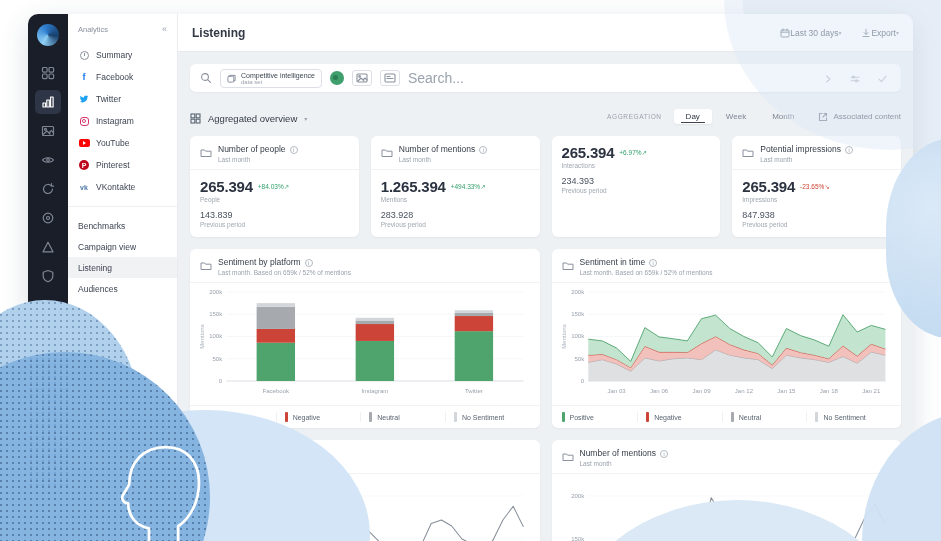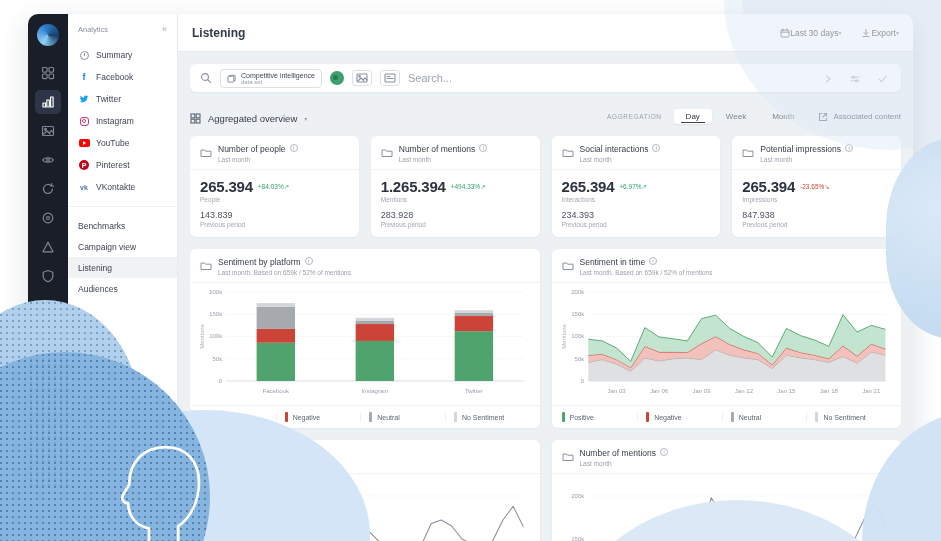--- a/index.html
+++ b/index.html
@@ -62,21 +62,21 @@
 
   
   .searchbar{height:28px;background:#fff;border-radius:6px;display:flex;align-items:center;gap:8px;padding:0 10px;box-shadow:0 1px 2px rgba(30,40,60,.05);flex:none}
   .searchbar svg{stroke:#8a919e;fill:none;stroke-width:1.1;stroke-linecap:round;stroke-linejoin:round}
   .chip{display:flex;align-items:center;gap:5px;border:1px solid #dcdfe5;border-radius:4px;padding:2px 6px;cursor:pointer}
   .chip-title{font-size:7px;color:#3d4452}
   .chip-sub{font-size:6px;color:#9aa2ad}
   .filter-dot{width:14px;height:14px;border-radius:50%;background:#3f9f6d;position:relative;cursor:pointer;flex:none}
   .filter-dot::after{content:"";position:absolute;left:3px;top:4px;width:5px;height:5px;border-radius:50%;background:#2b7e53}
   .icon-btn{width:20px;height:16px;border:1px solid #dcdfe5;border-radius:3px;display:flex;align-items:center;justify-content:center;cursor:pointer}
-  .search-input{border:none;outline:none;flex:1;font-size:11px;color:#3d4452;background:transparent;min-width:40px}
+  .search-input{border:none;outline:none;flex:1;font-size:14px;color:#3d4452;background:transparent;min-width:40px}
   .search-input::placeholder{color:#9aa2ad}
   .search-right{display:flex;gap:18px;align-items:center;margin-right:4px}
   .search-right .s-ic{cursor:pointer}
   .search-right svg{stroke:#b9c0c9}
 
   
   .toolbar{display:flex;align-items:flex-end;justify-content:space-between;height:20px;flex:none}
   .tb-left{display:flex;align-items:center;gap:7px;font-size:9.5px;color:#333a46;cursor:pointer}
   .tb-left svg{stroke:#5a6472;fill:none;stroke-width:1.1}
   .tb-right{display:flex;align-items:center;gap:12px;font-size:8px;color:#7d8694}
@@ -86,21 +86,21 @@
   .seg-btn.active{background:#fff;color:#2f3640;box-shadow:0 1px 2px rgba(0,0,0,.06)}
   .seg-btn.active::after{content:"";position:absolute;left:7px;right:7px;bottom:1px;height:1.5px;background:#3c4250}
   .assoc{display:flex;gap:5px;align-items:center;color:#5a6472;cursor:pointer}
   .assoc svg{stroke:#7d8694;fill:none;stroke-width:1.1;stroke-linecap:round}
 
   
   .kpi-row{display:grid;grid-template-columns:repeat(4,1fr);gap:12px;flex:none}
   .card{background:#fff;border-radius:6px;box-shadow:0 1px 2px rgba(30,40,60,.05)}
   .card-head{display:flex;gap:6px;padding:8px 10px 6px;border-bottom:1px solid #f0f2f4;align-items:flex-start}
   .folder-ic svg{stroke:#8a919e;fill:none;stroke-width:1;stroke-linejoin:round}
-  .card-title-row{display:flex;align-items:flex-start}
+  .card-title-row{display:flex;align-items:flex-end}
   .card-title{font-size:8.5px;color:#353c48}
   .info{width:8px;height:8px;border:1px solid #b4bac3;border-radius:50%;font-size:5px;color:#8a919e;display:inline-flex;align-items:center;justify-content:center;margin-left:4px;cursor:pointer;flex:none}
   .info::before{content:"i"}
   .card-sub{font-size:6.5px;color:#9aa2ad;margin-top:2px}
   .kpi .card-body{padding:8px 10px 9px}
   .kpi-value-row{display:flex;align-items:center}
   .kpi-value{font-size:15px;font-weight:700;color:#2b3240;letter-spacing:-.2px}
   .delta{font-size:6.5px;margin-left:5px;white-space:nowrap}
   .delta.up{color:#31a06a}
   .delta.down{color:#cf4433}
@@ -402,32 +402,20 @@
             <div class="kpi-value-row">
                 <span class="kpi-value">1.265.394</span>
                 <span class="delta up"><span>+494.33%</span><span>↗</span></span>
               </div>
             <div class="kpi-unit">Mentions</div>
             <div class="kpi-prev">283.928</div>
             <div class="kpi-prev-label">Previous period</div>
           </div>
         </div>
         <div class="card kpi">
-          <div class="card-head">
-              <span class="folder-ic"><svg width="12" height="10" viewBox="0 0 12 10">
-                  <path d="M1 2 V8.5 H11 V3.2 H5.6 L4.6 2 Z"></path>
-                </svg></span>
-            <div>
-                <div class="card-title-row">
-                  <span class="card-title">Social interactions</span>
-                  <span class="info"></span>
-                </div>
-            <div class="card-sub">Last month</div>
-              </div>
-            </div>
           <div class="card-body">
             <div class="kpi-value-row">
                 <span class="kpi-value">265.394</span>
                 <span class="delta up"><span>+6.97%</span><span>↗</span></span>
               </div>
             <div class="kpi-unit">Interactions</div>
             <div class="kpi-prev">234.393</div>
             <div class="kpi-prev-label">Previous period</div>
           </div>
         </div>

